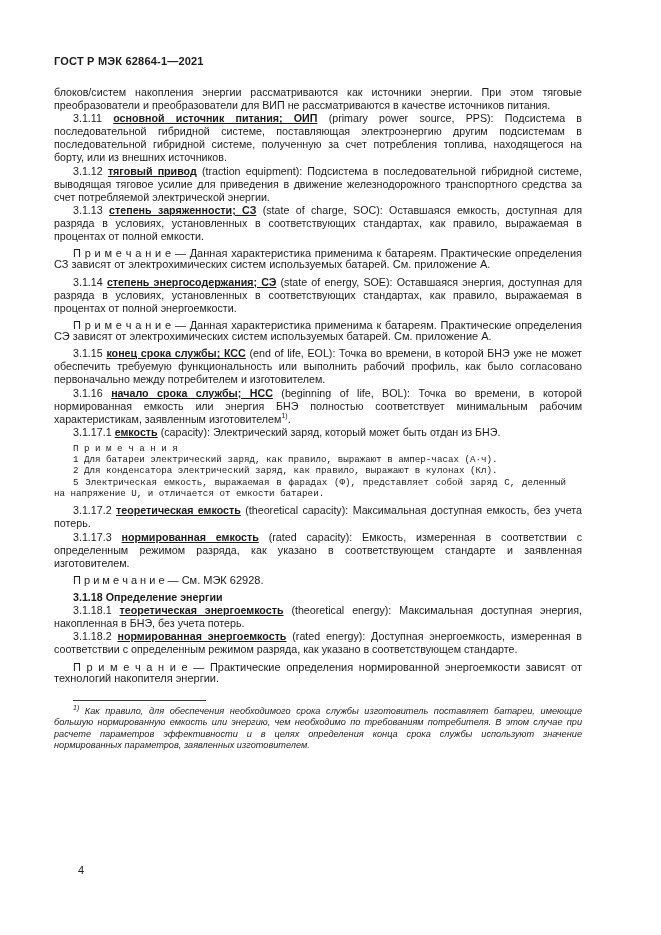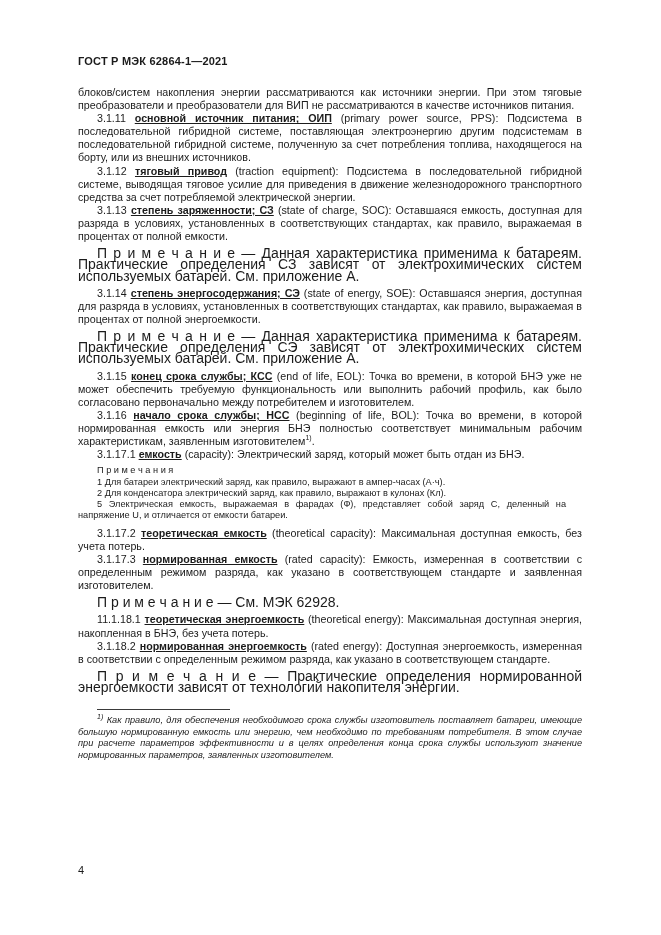--- a/index.html
+++ b/index.html
@@ -3,31 +3,31 @@
 <meta charset="utf-8">
 <style>
   * { margin:0; padding:0; box-sizing:border-box; }
   html, body { background:#ffffff; }
   body {
     width:661px; height:935px;
     position:relative; overflow:hidden;
     font-family:"Liberation Sans", sans-serif;
     color:#1b1b1b;
   }
-  .page { position:absolute; inset:0; padding:55px 79px 0 78px; }
+  .page { position:absolute; inset:0; padding:55px 79px 0 54px; }
   .doc-header { font-size:11px; font-weight:700; letter-spacing:.2px; margin-bottom:19px; }
   p.para { font-size:10.7px; line-height:13.1px; text-align:justify; }
   p.indent { text-indent:19px; }
   p.bold { font-weight:700; }
   b { font-weight:700;text-decoration:underline; }
   p.note {
-    font-size:14px; line-height:11.2px; text-align:justify;
+    font-size:11px; line-height:11.2px; text-align:justify;
     text-indent:19px; margin:5px 0;
   }
-  .note-group { margin:4px 16px 5px 0; }
+  .note-group { margin:4px 16px 5px 0;font-family:Liberation Mono, monospace; }
   .note-group p {
     font-size:9.2px; line-height:11.3px; text-align:justify; text-indent:19px;
   }
   sup { font-size:7px; vertical-align:super; line-height:0; }
   .footnote-sep { border-top:1px solid #3a3a3a; width:133px; margin:16px 0 5px 19px; }
   p.footnote {
     font-size:9.2px; line-height:11.5px; font-style:italic;
     text-align:justify; text-indent:19px;
   }
   .page-number { position:absolute; left:78px; top:864px; font-size:11px; }
@@ -67,22 +67,23 @@
     <p>5 Электрическая емкость, выражаемая в фарадах (Ф), представляет собой заряд С, деленный на напряжение U, и отличается от емкости батареи.</p>
   </div>
 
   <p class="para indent"><span>3.1.17.2</span> <b>теоретическая емкость</b><span> (theoretical capacity): Максимальная доступная емкость, без учета потерь.</span></p>
 
   <p class="para indent"><span>3.1.17.3</span> <b>нормированная емкость</b><span> (rated capacity): Емкость, измеренная в соответствии с определенным режимом разряда, как указано в соответствующем стандарте и заявленная изготовителем.</span></p>
 
   <p class="note"><span>П р и м е ч а н и е</span><span> — См. МЭК 62928.</span></p>
 
 
+  <p class="para indent bold">3.1.18 Определение энергии</p>
 
-  <p class="para indent"><span>11.1.18.1</span> <b>теоретическая энергоемкость</b><span> (theoretical energy): Максимальная доступная энергия, накопленная в БНЭ, без учета потерь.</span></p>
+  <p class="para indent"><span>3.1.18.1</span> <b>теоретическая энергоемкость</b><span> (theoretical energy): Максимальная доступная энергия, накопленная в БНЭ, без учета потерь.</span></p>
 
   <p class="para indent"><span>3.1.18.2</span> <b>нормированная энергоемкость</b><span> (rated energy): Доступная энергоемкость, измеренная в соответствии с определенным режимом разряда, как указано в соответствующем стандарте.</span></p>
 
   <p class="note"><span>П р и м е ч а н и е</span><span> — Практические определения нормированной энергоемкости зависят от технологий накопителя энергии.</span></p>
 
   <div class="footnote-sep"></div>
 
   <p class="footnote"><sup>1)</sup><span> Как правило, для обеспечения необходимого срока службы изготовитель поставляет батареи, имеющие большую нормированную емкость или энергию, чем необходимо по требованиям потребителя. В этом случае при расчете параметров эффективности и в целях определения конца срока службы используют значение нормированных параметров, заявленных изготовителем.</span></p>
 
   <div class="page-number">4</div>

